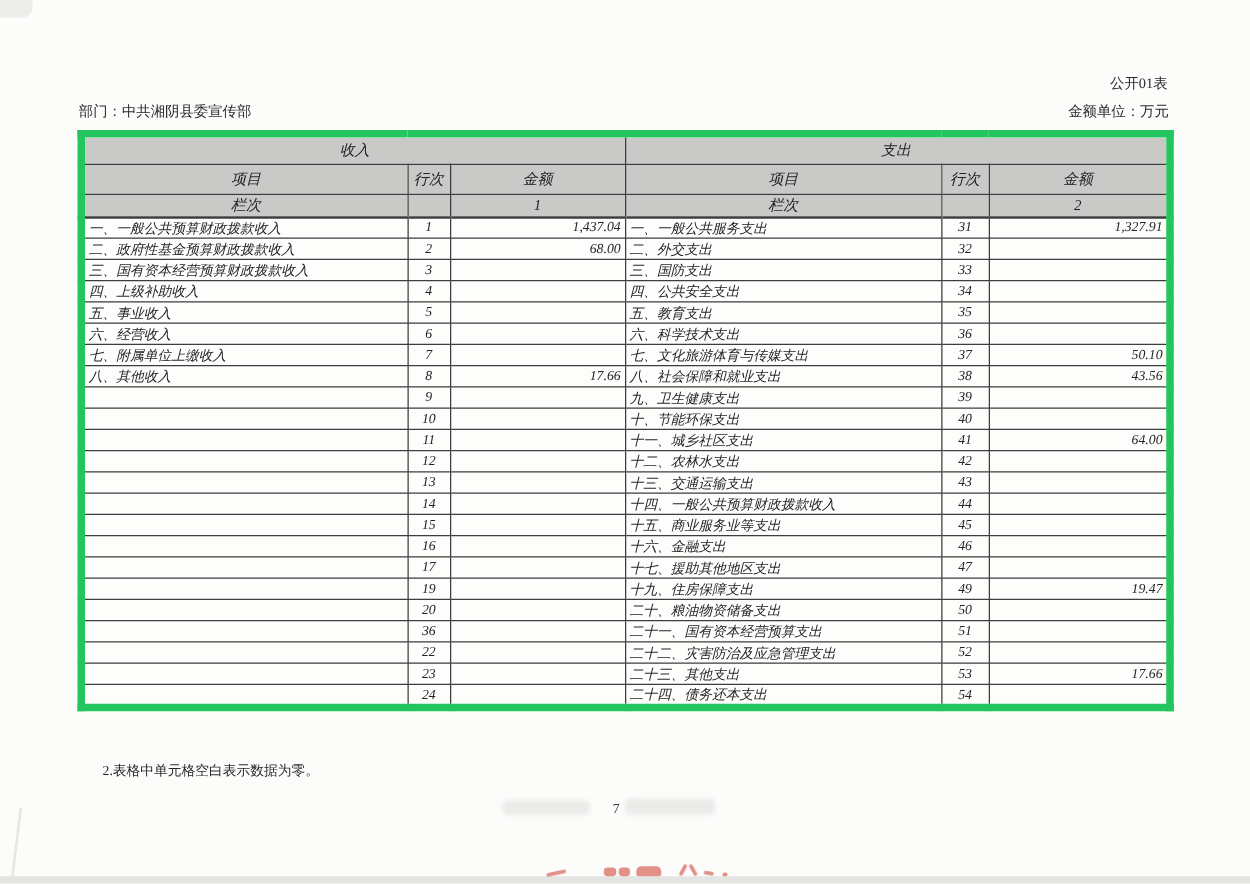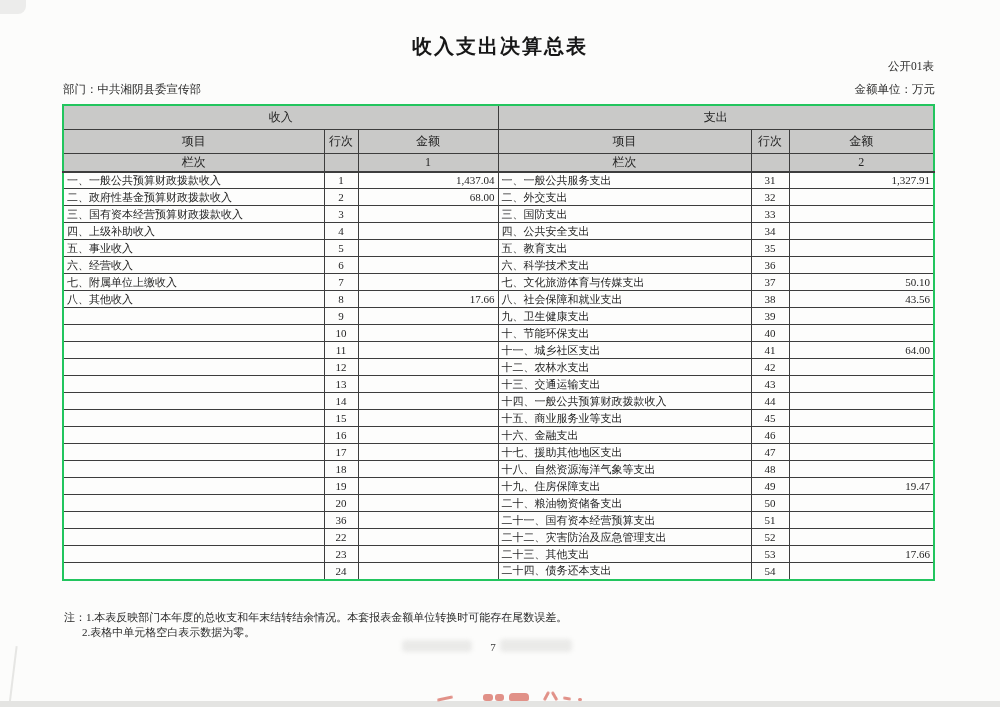--- a/index.html
+++ b/index.html
@@ -18,22 +18,22 @@
   .table-code{
     position:absolute;top:59px;right:66px;font-size:11.5px;color:#2a2a2a;
   }
   .meta-row{
     position:absolute;top:82px;left:63px;width:872px;
     display:flex;justify-content:space-between;font-size:11.5px;color:#2a2a2a;gap:28px;
   }
   table.main{
     position:absolute;left:62px;top:104px;
     border-collapse:collapse;table-layout:fixed;
-    border:2px solid #22c55e;
-    font-size:11px;color:#242424;
+    border:6px solid #22c55e;
+    font-size:11px;color:#242424;font-style:italic;
   }
   table.main td{
     border:1px solid #3d3d3d;
     padding:0 3px;
     white-space:nowrap;overflow:hidden;
     background:#fdfdfc;
   }
   tr.section-row{height:24px;}
   tr.header-row{height:24px;}
   tr.colindex-row{height:14px;}
@@ -72,21 +72,20 @@
   .ink.i6{left:553px;top:691px;width:3px;height:10px;transform:rotate(-30deg);border-radius:2px;}
   .ink.i7{left:563px;top:697px;width:8px;height:3px;border-radius:2px;transform:rotate(10deg);}
   .ink.i8{left:578px;top:698px;width:4px;height:3px;border-radius:2px;}
 </style>
 </head>
 <body>
 
 <div class="page">
   <div class="corner-shade"></div>
 
-  <div class="doc-title">收入支出决算总表</div>
   <div class="table-code">公开01表</div>
 
   <div class="meta-row">
     <span>部门：中共湘阴县委宣传部</span>
     <span>金额单位：万元</span>
   </div>
 
   <table class="main">
     <colgroup>
       <col style="width:261px">
@@ -250,28 +249,20 @@
         <tr class="data-row">
           <td class="c-item"></td>
           <td class="c-line">17</td>
           <td class="c-amount"></td>
           <td class="c-item">十七、援助其他地区支出</td>
           <td class="c-line">47</td>
           <td class="c-amount"></td>
         </tr>
         <tr class="data-row">
           <td class="c-item"></td>
-          <td class="c-line">18</td>
-          <td class="c-amount"></td>
-          <td class="c-item">十八、自然资源海洋气象等支出</td>
-          <td class="c-line">48</td>
-          <td class="c-amount"></td>
-        </tr>
-        <tr class="data-row">
-          <td class="c-item"></td>
           <td class="c-line">19</td>
           <td class="c-amount"></td>
           <td class="c-item">十九、住房保障支出</td>
           <td class="c-line">49</td>
           <td class="c-amount">19.47</td>
         </tr>
         <tr class="data-row">
           <td class="c-item"></td>
           <td class="c-line">20</td>
           <td class="c-amount"></td>
@@ -308,21 +299,20 @@
           <td class="c-line">24</td>
           <td class="c-amount"></td>
           <td class="c-item">二十四、债务还本支出</td>
           <td class="c-line">54</td>
           <td class="c-amount"></td>
         </tr>
       </tbody>
   </table>
 
   <div class="notes">
-    <div class="note-line1">注：1.本表反映部门本年度的总收支和年末结转结余情况。本套报表金额单位转换时可能存在尾数误差。</div>
     <div class="note-line2">2.表格中单元格空白表示数据为零。</div>
   </div>
 
   <div class="bleed b1"></div>
   <div class="bleed b2"></div>
   <div class="page-number">7</div>
 
   <div class="crease"></div>
   <div class="bottom-strip"></div>
 

